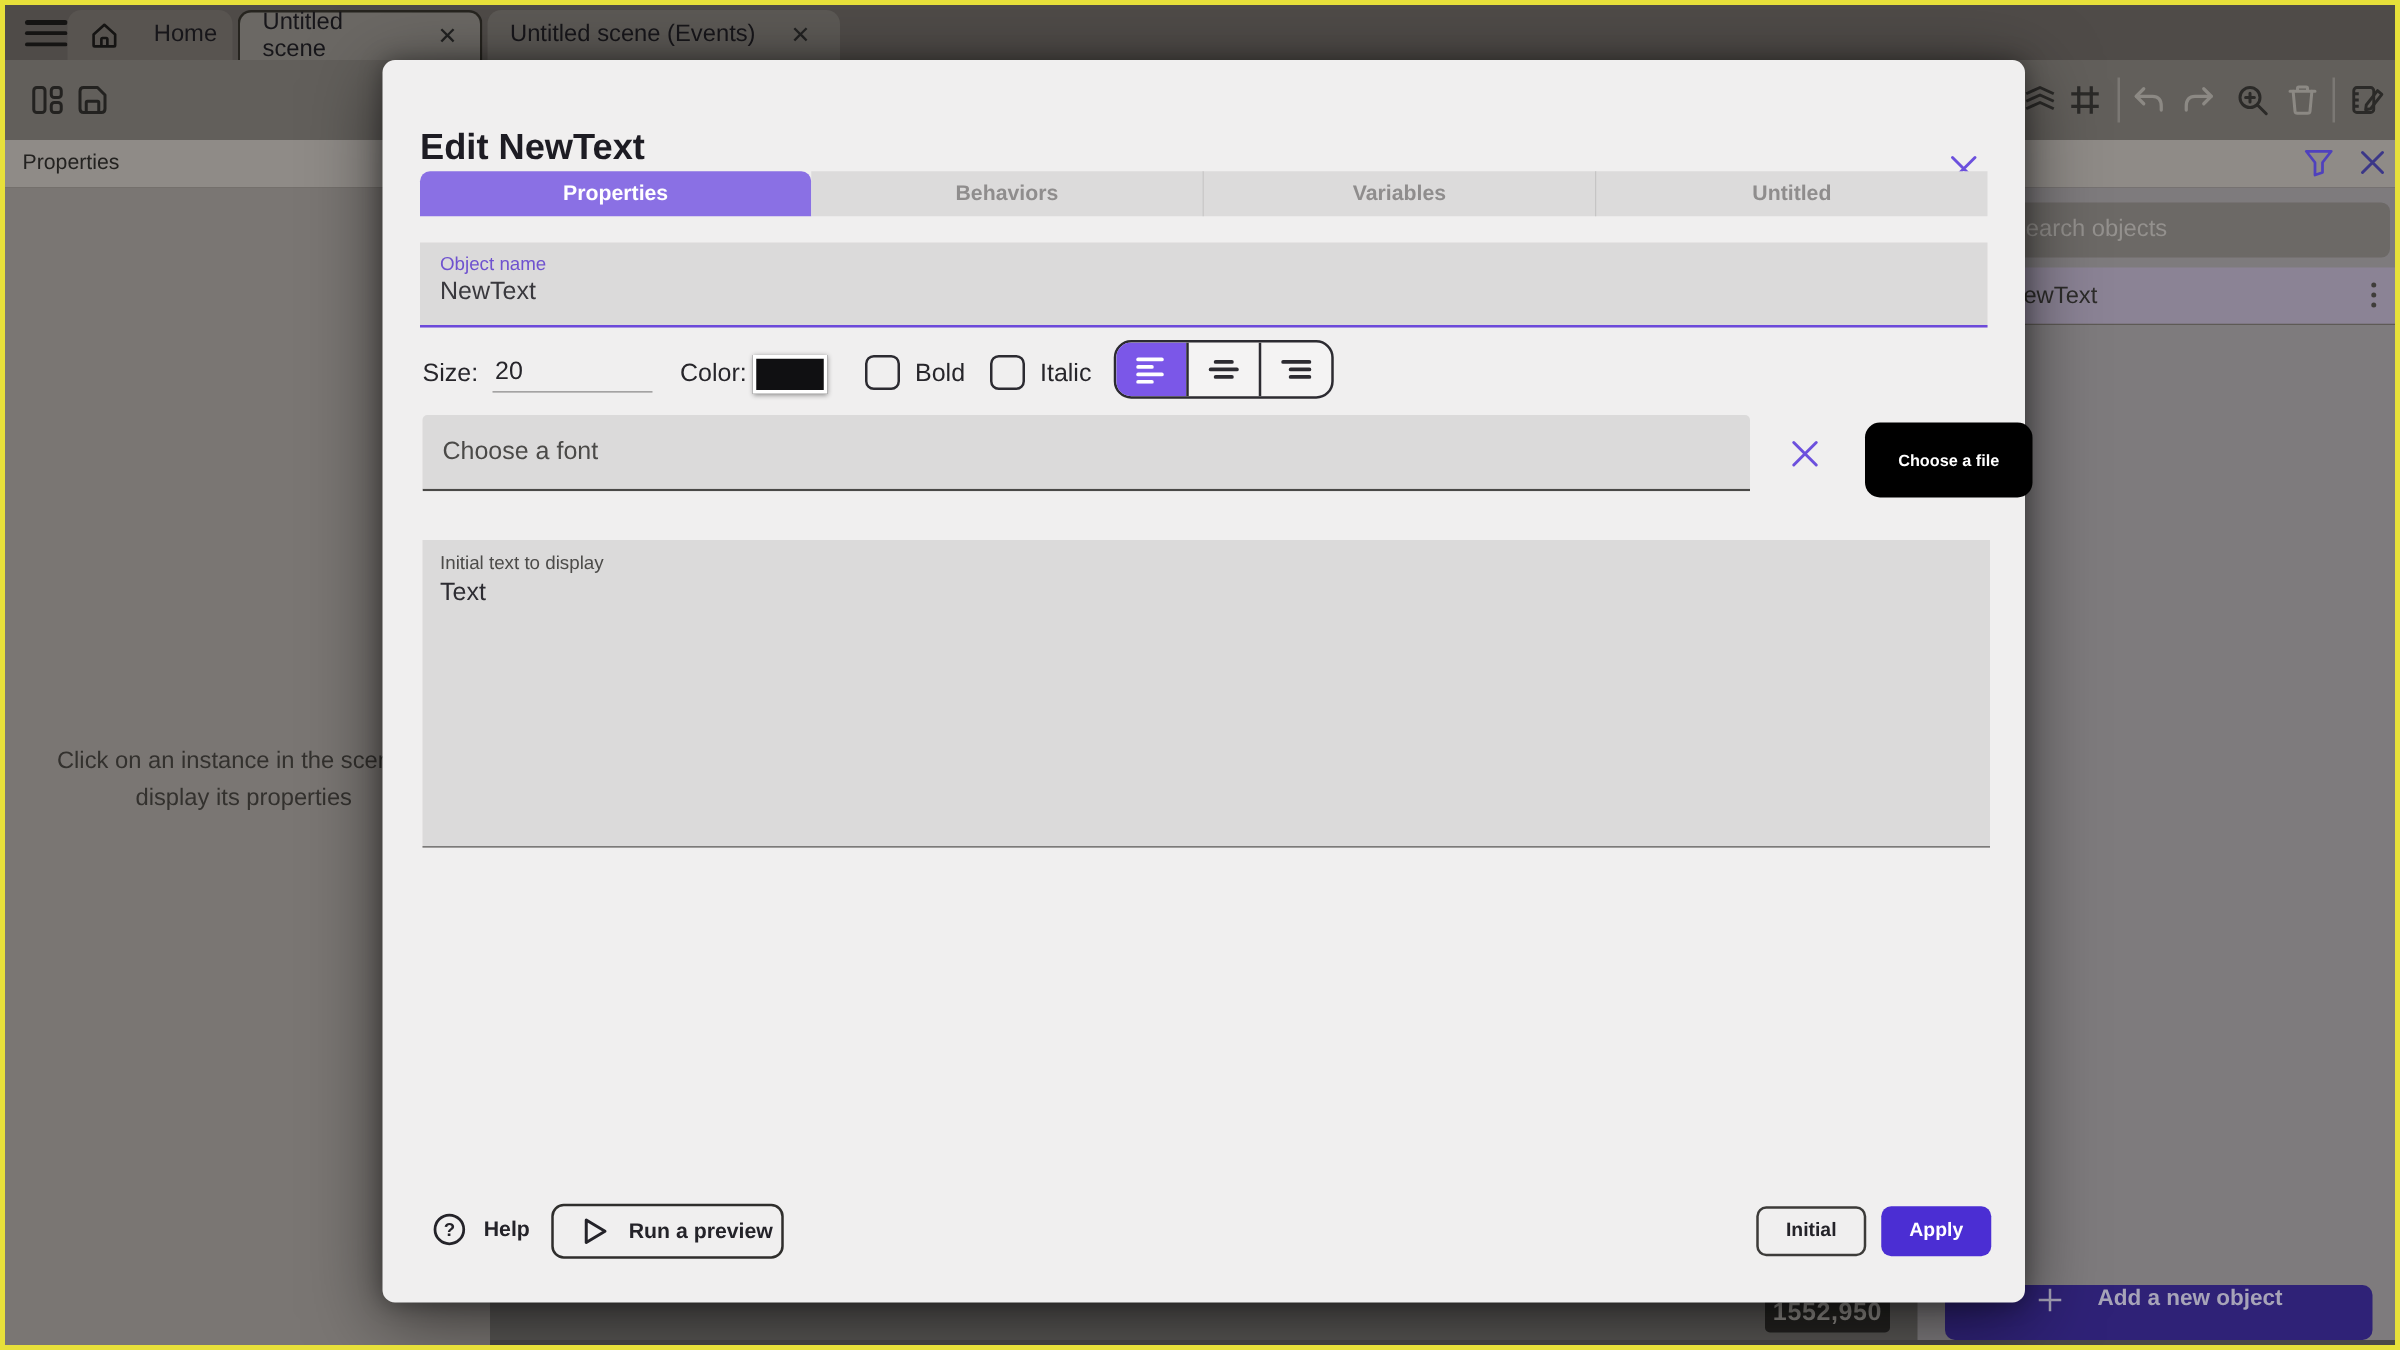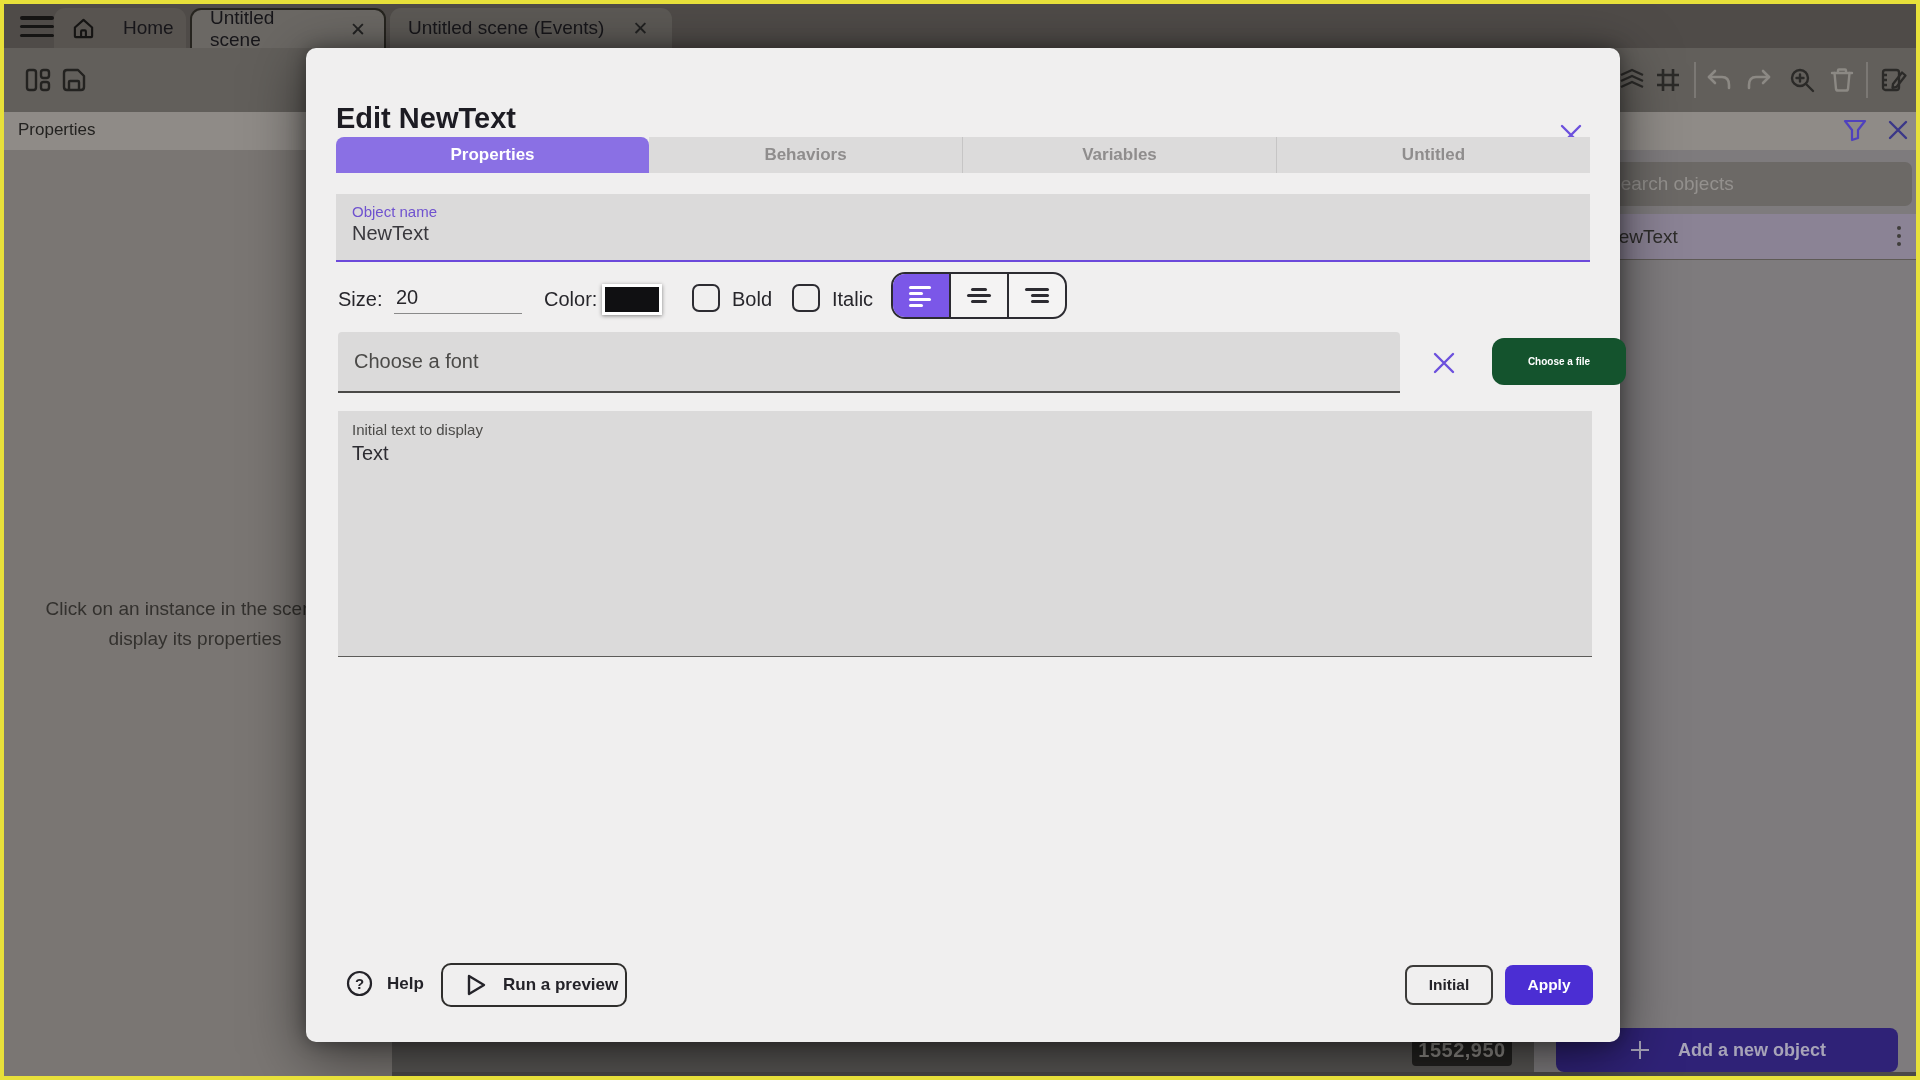--- a/index.html
+++ b/index.html
@@ -36,21 +36,21 @@
                border-right:3px solid #4e4c49;}
   .search-box{position:absolute;left:60px;top:12px;width:318px;height:44px;background:#6c6966;
               border-radius:7px;border:none;outline:none;padding:0 14px;font-size:19px;color:#2e2d2b;}
   .search-box::placeholder{color:#94918e;opacity:1;}
   .obj-row{position:absolute;left:0;top:64px;width:100%;height:46px;background:#8b8395;
            border-bottom:1px solid #5e5a56;display:flex;align-items:center;}
   .obj-row .oname{margin-left:71px;font-size:19px;color:#2d2c2a;}
   .dots{position:absolute;right:16px;top:12px;display:flex;flex-direction:column;gap:4px;cursor:pointer;}
   .dots i{width:4px;height:4px;border-radius:50%;background:#3f3d3a;}
   .add-btn{position:absolute;left:22px;bottom:0px;width:342px;height:44px;background:#2f2277;
-           border-radius:8px;display:flex;align-items:center;justify-content:center;gap:26px;
+           border-radius:8px;display:flex;justify-content:center;gap:26px;
            color:#a7a4b8;font-weight:bold;font-size:18px;cursor:pointer;}
   
   .dialog{position:absolute;left:302px;top:44px;width:1314px;height:994px;background:#f0efef;
           border-radius:10px;box-shadow:0 14px 60px rgba(0,0,0,.55),0 0 18px rgba(0,0,0,.35);}
   .dlg-title{position:absolute;left:30px;top:54px;font-size:29px;font-weight:bold;color:#1d1c23;}
   .dlg-close{position:absolute;left:1250px;top:72px;width:30px;height:30px;cursor:pointer;}
   .dlg-tabs{position:absolute;left:30px;top:89px;width:1254px;height:36px;display:flex;}
   .dtab{flex:1;display:flex;align-items:center;justify-content:center;font-size:17px;font-weight:bold;
         background:#dcdbdb;color:#8f8d8d;border-left:1px solid #c6c5c5;cursor:pointer;}
   .dtab:first-child{border-left:none;}
@@ -75,23 +75,23 @@
                border:2px solid #2c2b31;border-radius:14px;overflow:hidden;background:#f4f3f3;}
   .abtn{flex:1;display:flex;align-items:center;justify-content:center;cursor:pointer;
         border-left:2px solid #2c2b31;}
   .abtn:first-child{border-left:none;}
   .abtn.active{background:#7b57e8;}
   .font-row{position:absolute;left:32px;top:284px;width:1254px;height:62px;}
   .font-input{position:absolute;left:0;top:0;width:1062px;height:61px;border-bottom:2px solid #4a4947;
               display:flex;align-items:center;padding-left:16px;font-size:20px;color:#4b4a48;
               border-radius:4px 4px 0 0;}
   .font-clear{position:absolute;left:1092px;top:17px;width:28px;height:28px;cursor:pointer;}
-  .choose-file{position:absolute;left:1154px;top:6px;width:134px;height:47px;background:#14532d;
-               border:none;border-radius:12px;color:#fff;font-weight:bold;font-size:10px;cursor:pointer;}
-  .initial-box{position:absolute;left:32px;top:363px;width:1254px;height:246px;
+  .choose-file{position:absolute;left:1154px;top:6px;width:134px;height:60px;background:#000000;
+               border:none;border-radius:12px;color:#fff;font-weight:bold;font-size:13px;cursor:pointer;}
+  .initial-box{position:absolute;left:32px;top:384px;width:1254px;height:246px;
                border-bottom:1.5px solid #5c5b59;}
   .initial-box .flabel{padding:10px 0 0 14px;font-size:15px;color:#4c4b49;}
   .initial-box .fvalue{padding:4px 0 0 14px;font-size:20px;color:#2d2c32;}
   .dlg-footer{position:absolute;left:0;top:912px;width:100%;height:50px;}
   .help-wrap{position:absolute;left:40px;top:10px;display:flex;align-items:center;gap:14px;cursor:pointer;}
   .help-txt{font-size:17px;font-weight:bold;color:#242329;text-align:center;}
   .run-btn{position:absolute;left:135px;top:3px;width:186px;height:44px;border:2px solid #2f2e2c;
            border-radius:10px;background:transparent;display:flex;align-items:center;gap:16px;
            padding-left:22px;font-size:17px;font-weight:bold;color:#242329;cursor:pointer;}
   .cancel-btn{position:absolute;left:1099px;top:5px;width:88px;height:40px;border:2px solid #3c3b39;

